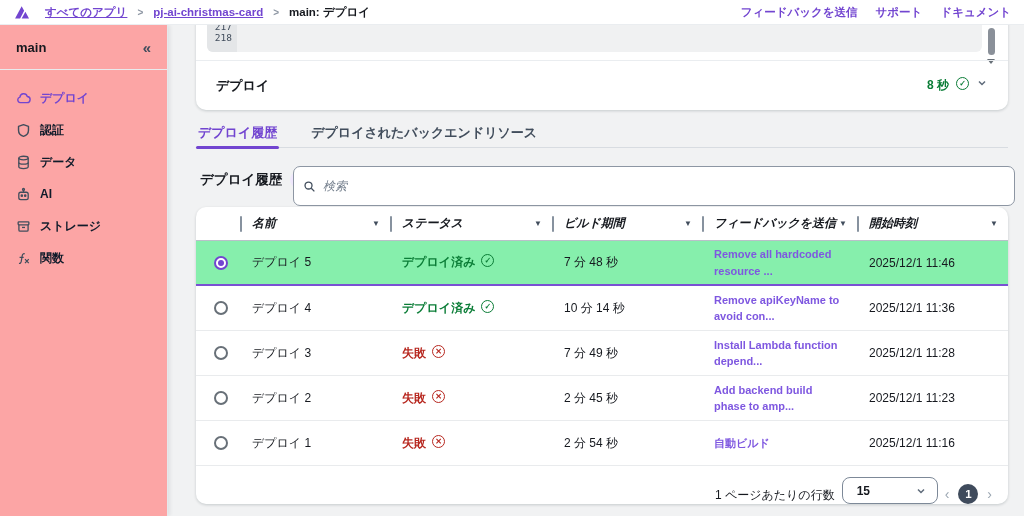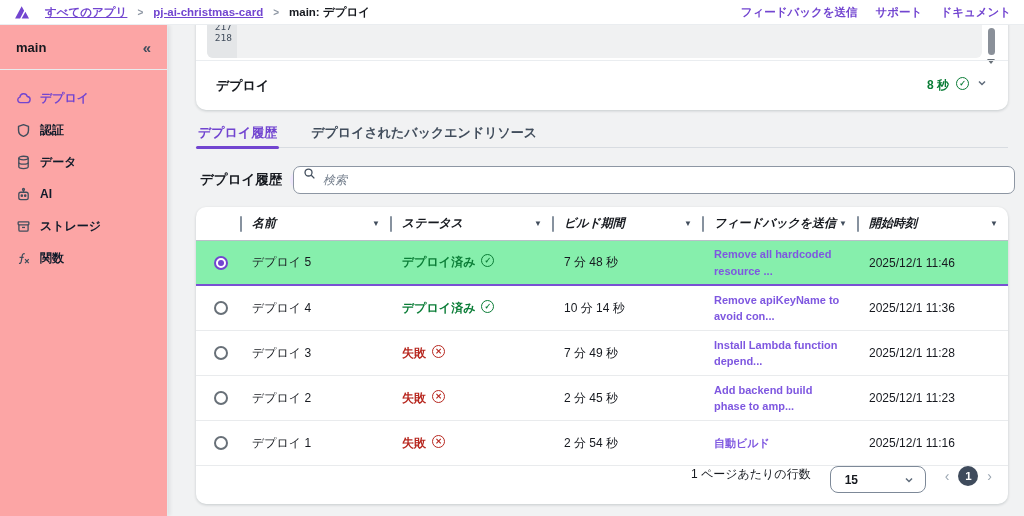--- a/index.html
+++ b/index.html
@@ -27,21 +27,21 @@
   .collapse-btn { font-size:15px; color:#414d5c; cursor:pointer; font-weight:bold; }
   .side-items { padding-top:12px; }
   .side-item { height:32px; display:flex; align-items:center; gap:9px; padding:0 16px;
     font-size:12px; font-weight:bold; color:#0f1b2a; cursor:pointer; }
   .side-item svg { width:15px; height:15px; color:#414d5c; }
   .side-item.active, .side-item.active svg { color:#7245d0; }
   
   .main { position:absolute; left:168px; top:25px; right:0; bottom:0; }
   .card { background:#fff; border-radius:10px; box-shadow:0 1px 3px rgba(0,28,36,.18); }
   .card1 { position:absolute; left:28px; top:-12px; width:812px; height:97px; }
-  .logbox { position:absolute; left:11px; right:26px; top:12px; height:33px; background:#f0f1f2;
+  .logbox { position:absolute; left:11px; right:26px; top:12px; height:27px; background:#f0f1f2;
     border-radius:0 0 6px 6px; overflow:hidden; display:flex; }
   .gutter { width:30px; background:#e4e6e8; font-family:"DejaVu Sans Mono", monospace;
     font-size:9.5px; line-height:11px; color:#414d5c; text-align:right; padding:0 5px 0 0; }
   .gutter div:first-child { margin-top:-4px; }
   .vscroll-thumb { position:absolute; right:13px; top:15px; width:7px; height:27px;
     background:#8a9099; border-radius:4px; cursor:pointer; }
   .vscroll-arrow { position:absolute; right:13px; top:46px; width:0; height:0;
     border-left:4px solid transparent; border-right:4px solid transparent; border-top:5px solid #687078; cursor:pointer; }
   .deployrow { position:absolute; left:0; right:0; top:47px; height:50px; border-top:1px solid #eaedf0;
     display:flex; align-items:center; padding:0 20px; cursor:pointer; }
@@ -56,22 +56,22 @@
     border-bottom:1px solid #d8dce1; }
   .tab { font-size:13px; font-weight:bold; color:#414d5c; padding:6px 2px; position:relative; cursor:pointer; white-space:nowrap; }
   .tab.active { color:#7245d0; }
   .tab.active::after { content:""; position:absolute; left:0; right:0; bottom:-2px; height:3px;
     background:#7245d0; border-radius:2px; }
   
   .listhead { position:absolute; left:32px; top:141px; height:28px; display:flex; align-items:center; }
   .listhead .ltitle { font-size:13.5px; font-weight:bold; }
   .badge { margin-left:8px; background:#efe7fc; color:#6b3fd3; font-size:11px; font-weight:bold;
     padding:2px 8px; border-radius:8px; }
-  .searchbox { position:absolute; left:125px; right:9px; top:141px; height:28px; background:#fff;
-    border:1px solid #8d96a3; border-radius:7px; display:flex; padding:0 9px; gap:7px; }
+  .searchbox { position:absolute; left:125px; right:9px; top:141px; height:40px; background:#fff;
+    border:1px solid #8d96a3; border-radius:7px; display:flex; align-items:center; padding:0 9px; gap:7px; }
   .searchbox svg { width:13px; height:13px; color:#414d5c; flex:0 0 auto; }
   .searchbox input { border:none; outline:none; flex:1; font-size:12px; font-style:italic;
     color:#414d5c; background:transparent; font-family:"Liberation Sans", sans-serif; }
   .searchbox input::placeholder { color:#737e8c; font-style:italic; }
   
   .tcard { position:absolute; left:28px; top:182px; width:812px; height:297px; display:flex; flex-direction:column; }
   .thead-row, .trow { display:grid; grid-template-columns:44px 150px 162px 150px 155px 1fr; align-items:center; }
   .thead-row { height:34px; border-bottom:1px solid #b9c0c9;font-style:italic; }
   .th { position:relative; display:flex; align-items:center; height:100%; padding:0 10px 0 12px;
     font-size:12px; font-weight:bold; color:#16191f; }
@@ -89,21 +89,21 @@
     border-radius:50%; background:#7245d0; }
   .status-cell { display:flex; align-items:flex-start; gap:6px; font-weight:bold; }
   .status-cell.success { color:#0b7d37; }
   .status-cell.error { color:#b7271f; }
   .sicon { width:13px; height:13px; border-radius:50%; border:1.5px solid currentColor; font-size:8px;
     display:flex; align-items:center; justify-content:center; flex:0 0 auto; }
   .commit-cell { padding-right:12px; }
   .commit-link { font-size:11px; font-weight:bold; color:#7e57e0; line-height:1.5; cursor:pointer;
     text-decoration:none; display:block; }
   .rows-wrap { flex:1; }
-  .tfoot { height:38px; display:flex; align-items:flex-start; justify-content:flex-end; gap:19px; padding:0 16px; }
+  .tfoot { height:38px; display:flex; align-items:flex-end; justify-content:flex-end; gap:7px; padding:0 16px; }
   .tfoot .flabel { font-size:12px; color:#16191f; }
   .pselect { width:96px; height:27px; border:1px solid #7d8998; border-radius:8px; display:flex;
     align-items:center; padding:0 10px 0 14px; font-size:12px; font-weight:bold; cursor:pointer; background:#fff; }
   .pselect .chev { margin-left:auto; }
   .pager { display:flex; align-items:center; gap:9px; }
   .pg-arrow { color:#9aa5b1; font-size:14px; cursor:pointer; line-height:1; }
   .pg-num { width:20px; height:20px; border-radius:50%; background:#3f4b5c; color:#fff; font-size:11.5px;
     font-weight:bold; display:flex; align-items:center; justify-content:center; cursor:pointer; }
 </style>
 </head>

